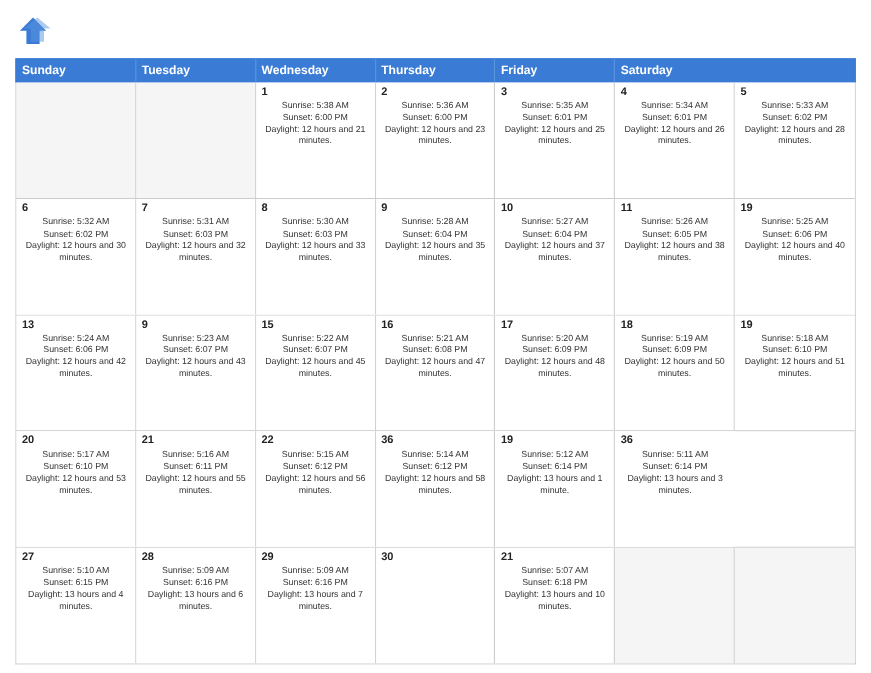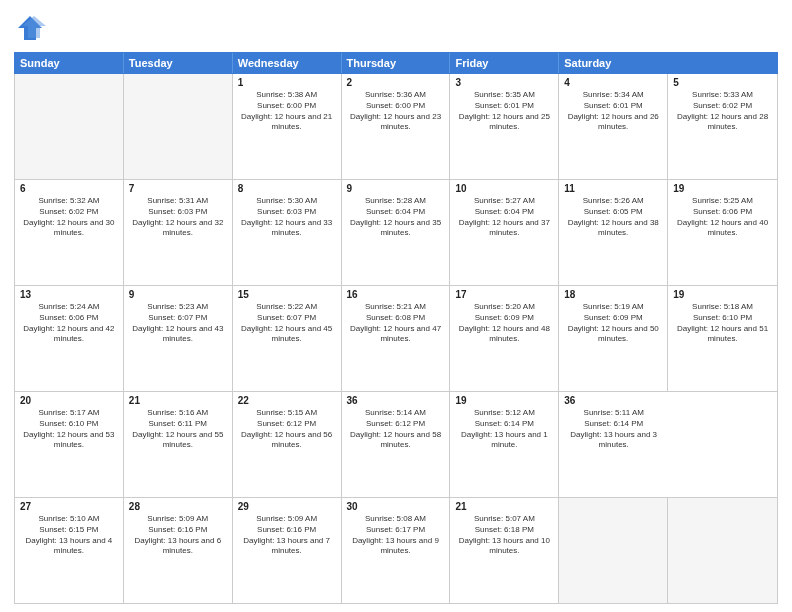--- a/index.html
+++ b/index.html
@@ -260,21 +260,20 @@
           <div class="cal-cell">
             <span class="day-num">28</span>
             <div class="cell-text">Sunrise: 5:09 AM<br>Sunset: 6:16 PM<br>Daylight: 13 hours and 6 minutes.</div>
           </div>
           <div class="cal-cell">
             <span class="day-num">29</span>
             <div class="cell-text">Sunrise: 5:09 AM<br>Sunset: 6:16 PM<br>Daylight: 13 hours and 7 minutes.</div>
           </div>
           <div class="cal-cell">
             <span class="day-num">30</span>
-            <div class="cell-text">Sunrise: 5:08 AM<br>Sunset: 6:17 PM<br>Daylight: 13 hours and 9 minutes.</div>
           </div>
           <div class="cal-cell">
             <span class="day-num">21</span>
             <div class="cell-text">Sunrise: 5:07 AM<br>Sunset: 6:18 PM<br>Daylight: 13 hours and 10 minutes.</div>
           </div>
           <div class="cal-cell empty"></div>
           <div class="cal-cell empty"></div>
         </div>
       </div>
   </div>

